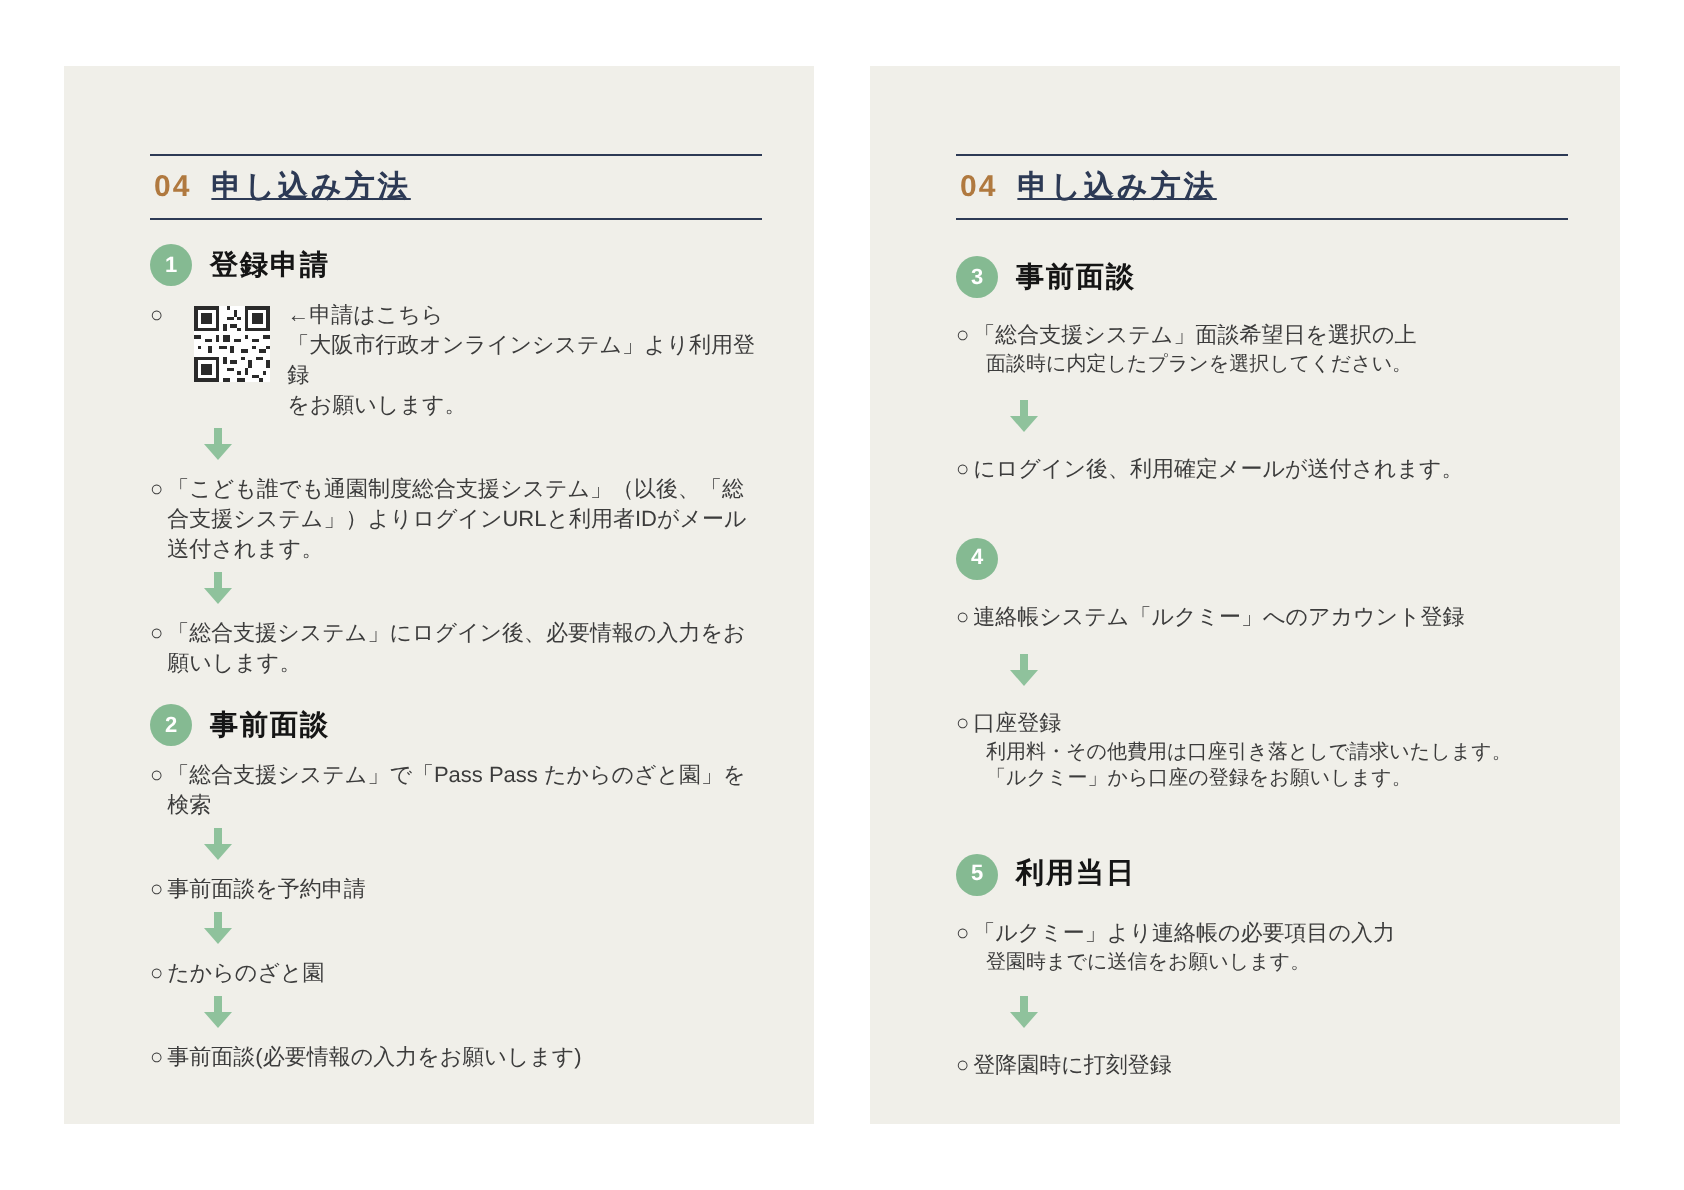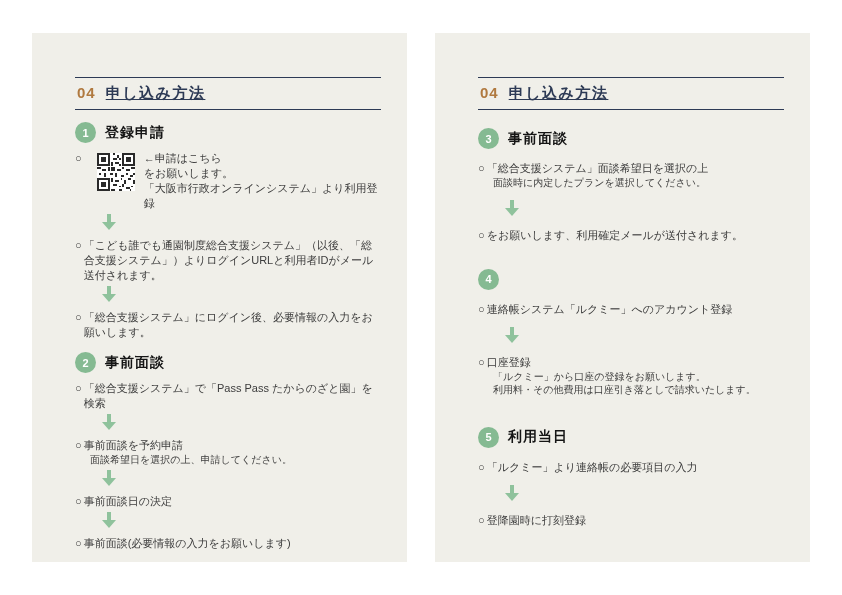--- a/index.html
+++ b/index.html
@@ -169,22 +169,22 @@
                 <rect x="16" y="19" width="2" height="1"></rect>
                   <rect x="19" y="18" width="1" height="1"></rect>
                   <rect x="8" y="20" width="2" height="1"></rect>
                 <rect x="12" y="20" width="2" height="1"></rect>
                   <rect x="18" y="20" width="1" height="1"></rect>
               </g>
             </svg>
           </span>
           <span class="qr-lines">
             <div>←申請はこちら</div>
+            <div>「大阪市行政オンラインシステム」より利用登録</div>
             <div>をお願いします。</div>
-            <div>「大阪市行政オンラインシステム」より利用登録</div>
           </span>
         </div>
 
         <div class="arrow-wrap">
           <svg class="arrow-svg" width="14" height="16" viewBox="0 0 14 16" aria-hidden="true">
               <g fill="currentColor">
                 <rect x="5" y="0" width="4" height="9"></rect>
                 <polygon points="0,8 14,8 7,16"></polygon>
               </g>
             </svg>
@@ -230,38 +230,35 @@
                 <polygon points="0,8 14,8 7,16"></polygon>
               </g>
             </svg>
         </div>
 
         <div>
           <div class="bullet">
             <span class="mark">○</span>
             <span class="btxt">事前面談を予約申請</span>
           </div>
-          <div class="subnotes">
-            <div class="subnote">面談希望日を選択の上、申請してください。</div>
-          </div>
         </div>
 
         <div class="arrow-wrap">
           <svg class="arrow-svg" width="14" height="16" viewBox="0 0 14 16" aria-hidden="true">
               <g fill="currentColor">
                 <rect x="5" y="0" width="4" height="9"></rect>
                 <polygon points="0,8 14,8 7,16"></polygon>
               </g>
             </svg>
         </div>
 
         <div>
           <div class="bullet">
             <span class="mark">○</span>
-            <span class="btxt">事前面談日の決定</span>
+            <span class="btxt">たからのざと園</span>
           </div>
         </div>
 
         <div class="arrow-wrap">
           <svg class="arrow-svg" width="14" height="16" viewBox="0 0 14 16" aria-hidden="true">
               <g fill="currentColor">
                 <rect x="5" y="0" width="4" height="9"></rect>
                 <polygon points="0,8 14,8 7,16"></polygon>
               </g>
             </svg>
@@ -308,21 +305,21 @@
           <svg class="arrow-svg" width="14" height="16" viewBox="0 0 14 16" aria-hidden="true">
               <g fill="currentColor">
                 <rect x="5" y="0" width="4" height="9"></rect>
                 <polygon points="0,8 14,8 7,16"></polygon>
               </g>
             </svg>
         </div>
 
         <div class="bullet" style="margin-top:12px">
           <span class="mark">○</span>
-          <span class="btxt">をお願いします、利用確定メールが送付されます。</span>
+          <span class="btxt">にログイン後、利用確定メールが送付されます。</span>
         </div>
       </div>
     </div>
 
     <div class="step" style="margin-top:26px">
       <div class="step-head">
         <span class="badge">4</span>
       </div>
       <div class="flow">
         <div>
@@ -340,38 +337,41 @@
               </g>
             </svg>
         </div>
 
         <div>
           <div class="bullet" style="margin-top:12px">
             <span class="mark">○</span>
             <span class="btxt">口座登録</span>
           </div>
           <div class="subnotes">
+            <div class="subnote">利用料・その他費用は口座引き落としで請求いたします。</div>
             <div class="subnote">「ルクミー」から口座の登録をお願いします。</div>
-            <div class="subnote">利用料・その他費用は口座引き落としで請求いたします。</div>
           </div>
         </div>
       </div>
     </div>
 
     <div class="step" style="margin-top:30px">
       <div class="step-head">
         <span class="badge">5</span>
         <span class="step-title">利用当日</span>
       </div>
       <div class="flow">
         <div>
           <div class="bullet" style="margin-top:12px">
             <span class="mark">○</span>
             <span class="btxt">「ルクミー」より連絡帳の必要項目の入力</span>
           </div>
+          <div class="subnotes">
+            <div class="subnote">登園時までに送信をお願いします。</div>
+          </div>
         </div>
 
         <div class="arrow-wrap" style="margin-top:10px">
           <svg class="arrow-svg" width="14" height="16" viewBox="0 0 14 16" aria-hidden="true">
               <g fill="currentColor">
                 <rect x="5" y="0" width="4" height="9"></rect>
                 <polygon points="0,8 14,8 7,16"></polygon>
               </g>
             </svg>
         </div>

